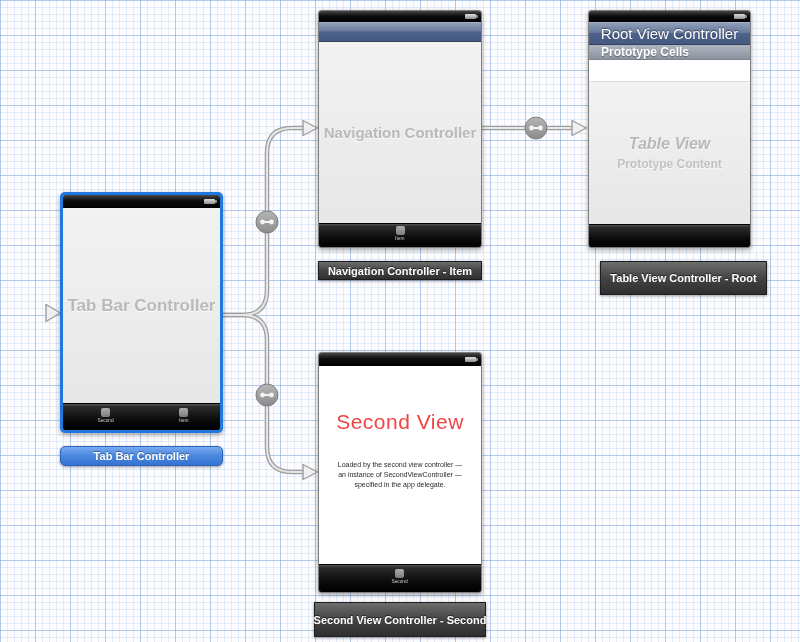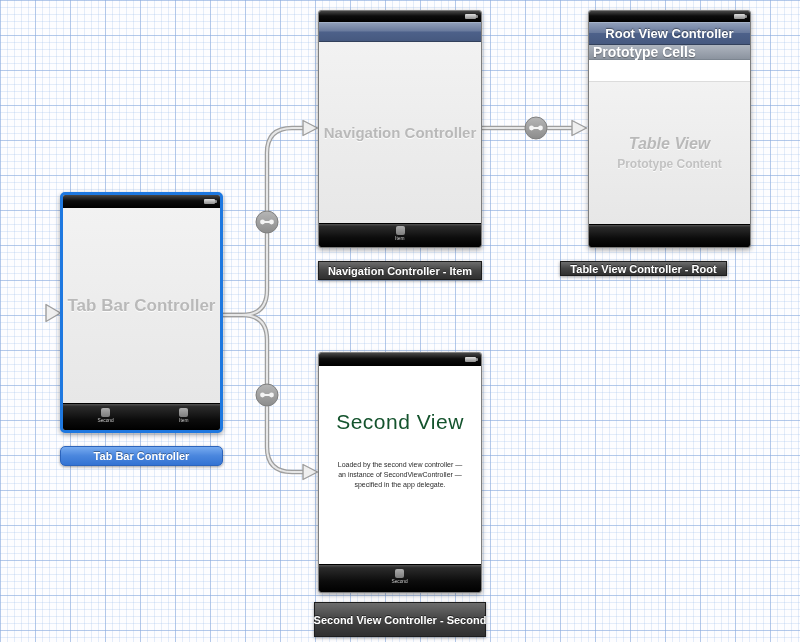--- a/index.html
+++ b/index.html
@@ -25,35 +25,35 @@
 
   .statusbar{position:relative;flex:0 0 auto;background:linear-gradient(#474747,#0d0d0d 45%,#000);}
   .statusbar.h13{height:13px;} .statusbar.h11{height:11px;}
   .battery{position:absolute;right:5px;top:50%;margin-top:-3px;width:11px;height:5px;border-radius:1px;
     background:linear-gradient(#dedede,#8f8f8f);}
   .battery:after{content:"";position:absolute;right:-2px;top:1px;width:2px;height:3px;background:#8f8f8f;border-radius:0 1px 1px 0;}
 
   .navbar{flex:0 0 auto;border-bottom:1px solid #33415c;
     background:linear-gradient(to bottom,#b3bfd2 0%,#8e9db8 6%,#68799c 49%,#4d618a 51%,#46597f 100%);
     display:flex;align-items:center;justify-content:center;
-    color:#fff;font-weight:bold;font-size:13px;text-shadow:0 -1px 1px rgba(0,0,0,.45);}
+    color:#fff;font-weight:normal;font-size:15px;text-shadow:0 -1px 1px rgba(0,0,0,.45);}
   .navbar.plain{height:19px;} .navbar.titled{height:22px;}
 
-  .section-header{flex:0 0 auto;height:14px;line-height:14px;padding-left:4px;
+  .section-header{flex:0 0 auto;height:14px;line-height:14px;padding-left:12px;
     background:linear-gradient(#aeb5bf,#8b939f);border-bottom:1px solid #7c8590;
-    color:#fff;font-weight:bold;font-size:14px;text-shadow:0 1px 1px rgba(0,0,0,.35);}
+    color:#fff;font-weight:bold;font-size:12px;text-shadow:0 1px 1px rgba(0,0,0,.35);}
   .proto-cell{flex:0 0 auto;height:21px;background:#fff;border-bottom:1px solid #dcdcdc;}
 
   .scene-body{flex:1 1 auto;display:flex;flex-direction:column;align-items:center;justify-content:center;
     background:linear-gradient(#f2f2f2,#e7e7e7);}
   .placeholder-title{color:#b9b9b9;font-weight:bold;text-shadow:0 1px 0 rgba(255,255,255,.85);}
   .placeholder-sub{color:#c2c2c2;font-weight:bold;font-size:12px;margin-top:4px;text-shadow:0 1px 0 rgba(255,255,255,.85);}
 
   .scene-body.white{background:#fff;justify-content:flex-start;}
-  .second-title{margin-top:44px;font-size:21px;color:#14532d;letter-spacing:.5px;}
+  .second-title{margin-top:44px;font-size:21px;color:#ef4444;letter-spacing:.5px;}
   .second-desc{margin-top:26px;font-size:7px;line-height:10px;color:#2a2a2a;text-align:center;}
 
   .tabbar{flex:0 0 auto;display:flex;align-items:center;justify-content:space-around;
     background:linear-gradient(#535353 0%,#2b2b2b 10%,#0c0c0c 60%,#000 100%);border-top:1px solid #000;}
   .tabbar.h26{height:26px;} .tabbar.h23{height:23px;} .tabbar.h27{height:27px;} .tabbar.h22{height:22px;}
   .tab-item{display:flex;flex-direction:column;align-items:center;gap:1px;}
   .tab-icon{width:9px;height:9px;border-radius:2px;background:linear-gradient(#ababab,#7d7d7d);}
   .tab-label{font-size:8px;transform:scale(.6);transform-origin:center top;color:#cdcdcd;}
 
   .tag{position:absolute;z-index:2;box-sizing:border-box;height:20px;display:flex;align-items:center;justify-content:center;
@@ -167,21 +167,21 @@
       <span>Root View Controller</span>
     </div>
     <div class="section-header">Prototype Cells</div>
     <div class="proto-cell"></div>
     <div class="scene-body">
       <div class="placeholder-title" style="font-size:16px;font-style:italic;">Table View</div>
       <div class="placeholder-sub">Prototype Content</div>
     </div>
     <div class="tabbar h22"></div>
   </div>
-  <div class="tag dark" style="left:560px;top:261px;width:167px;height:15px;">Table View Controller - Root</div>
+  <div class="tag dark" style="left:600px;top:261px;width:167px;height:34px;">Table View Controller - Root</div>
 
   <div class="scene" style="left:318px;top:352px;width:164px;height:241px;">
     <div class="statusbar h13">
       <div class="battery"></div>
     </div>
     <div class="scene-body white">
       <div class="second-title">Second View</div>
       <div class="second-desc">
         <div>Loaded by the second view controller —</div>
         <div>an instance of SecondViewController —</div>

